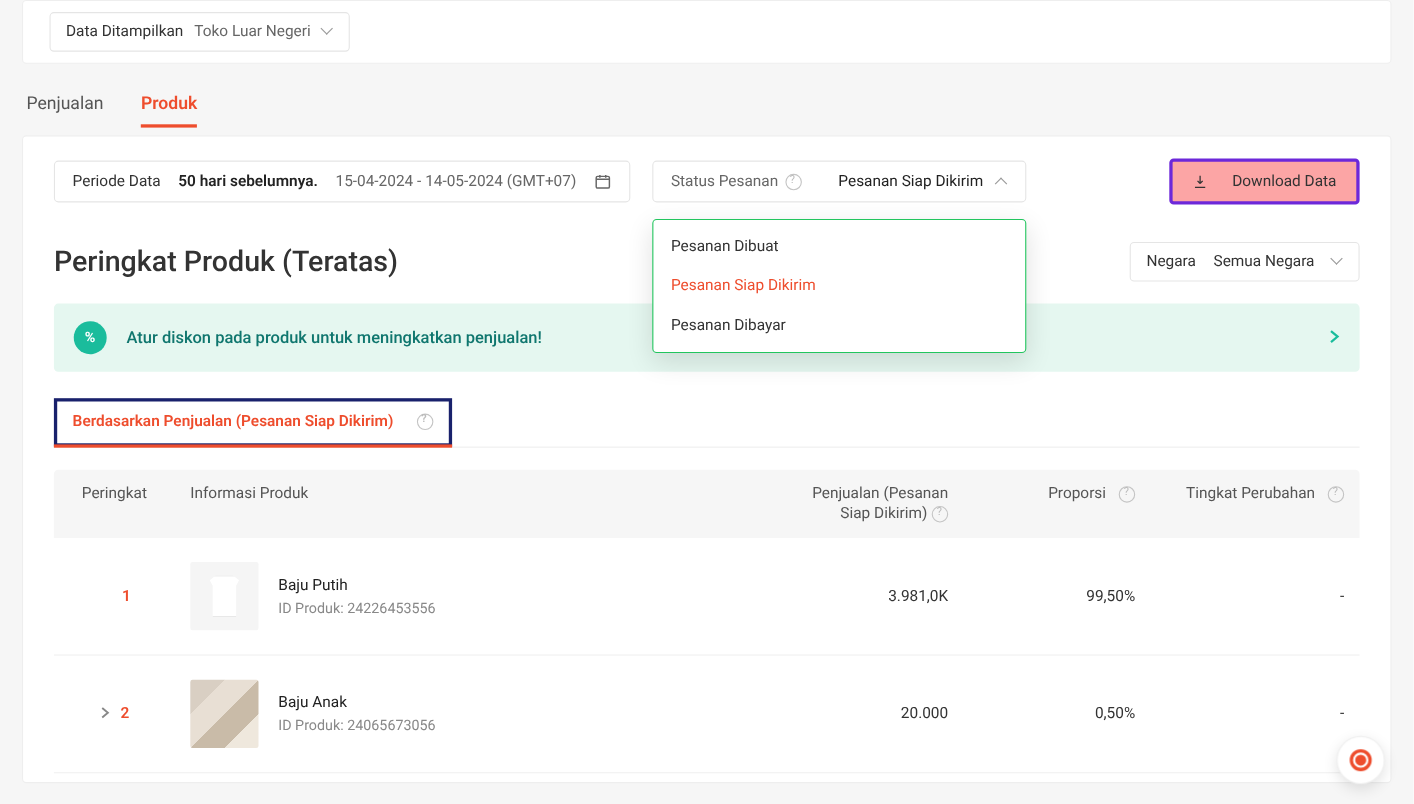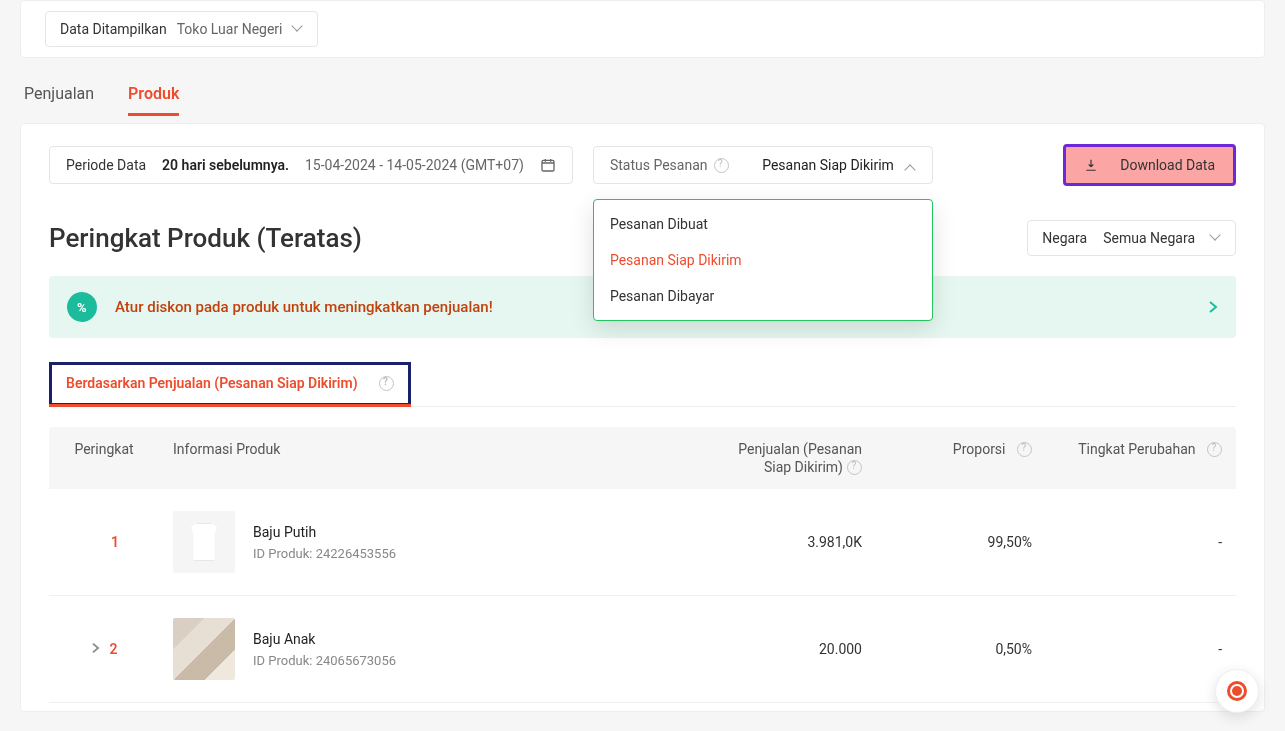--- a/index.html
+++ b/index.html
@@ -20,40 +20,40 @@
 
   .content { background:#fff; margin:0 20px; border:1px solid #eee; border-radius:4px; padding:20px 28px 8px 28px; }
   .filter-row { display:flex; align-items:center; gap:20px; position:relative; }
   .period-box { display:flex; align-items:center; gap:16px; border:1px solid #e5e5e5; border-radius:4px; padding:10px 16px; background:#fff;}
   .period-box .label { color:#333; }
   .period-box .range { color:#666; }
   .period-box .bold { color:#222; font-weight:600; }
   .cal-icon { width:16px; height:16px; display:inline-block; }
 
   .status-wrap { position:relative; }
-  .status-box { display:flex; align-items:flex-end; gap:12px; border:1px solid #e5e5e5; border-radius:4px; padding:10px 16px; background:#fff; min-width:340px;}
+  .status-box { display:flex; align-items:center; gap:12px; border:1px solid #e5e5e5; border-radius:4px; padding:10px 16px; background:#fff; min-width:340px;}
   .status-box .lbl { color:#666; display:flex; align-items:center; gap:6px; }
   .status-box .val { margin-left:auto; color:#222; }
   .q-icon { display:inline-block; width:15px; height:15px; border:1.2px solid #c4c4c4; border-radius:50%; position:relative; }
   .q-icon::after { content:"?"; position:absolute; font-size:10px; color:#bbb; left:3.5px; top:-1px; }
 
   .dropdown { position:absolute; top:53px; left:0; width:100%; background:#fff; border:1px solid #22c55e; border-radius:4px; box-shadow:0 8px 24px rgba(0,0,0,0.12); z-index:5; padding:6px 0;}
   .dd-item { padding:10px 16px; cursor:pointer; color:#333; }
   .dd-item.active { color:#ee4d2d; }
 
   .download-btn { margin-left:auto; display:inline-flex; align-items:center; gap:22px; border:3px solid #6d28d9; border-radius:4px; padding:10px 18px; background:#fca5a5; cursor:pointer; }
 
   .section-head { display:flex; align-items:center; margin-top:34px; }
   .section-title { font-size:26px; font-weight:500; color:#333; }
   .country-sel { margin-left:auto; display:flex; align-items:center; gap:16px; border:1px solid #e5e5e5; border-radius:4px; padding:9px 14px; background:#fff;}
 
   .banner { margin-top:20px; background:#e5f7f0; border-radius:4px; padding:16px 18px; display:flex; align-items:center; gap:18px;}
   .banner-icon { width:30px; height:30px; border-radius:50%; background:#1abc9c; display:flex; align-items:center; justify-content:center; color:#fff; font-size:13px; font-weight:bold; transform:rotate(-10deg);}
   .banner-icon span{transform:rotate(10deg);}
-  .banner-text { color:#c2410c; font-weight:500; font-size:15px;}
+  .banner-text { color:#0f766e; font-weight:500; font-size:15px;}
   .banner-arrow { margin-left:auto; color:#1abc9c; font-size:18px;}
 
   .subtabs { display:flex; gap:40px; margin-top:24px; border-bottom:1px solid #eee;}
   .subtab { padding:12px 6px 14px 6px; display:flex; align-items:center; gap:21px; cursor:pointer; position:relative; color:#333;}
   .subtab.active { color:#ee4d2d; font-weight:600;}
   .subtab.active::after { content:""; position:absolute; left:0; right:0; bottom:-1px; height:3px; background:#ee4d2d;}
   .subtab.highlight { border:3px solid #19216c; border-bottom:3px solid #19216c; padding:10px 14px 12px 14px; }
   .subtab.highlight::after { bottom:-4px; left:-3px; right:-3px;}
 
   .table { margin-top:20px; }
@@ -101,21 +101,21 @@
   <div class="maintabs">
     <div class="maintab">Penjualan</div>
     <div class="maintab active">Produk</div>
   </div>
 
   <div class="content">
 
     <div class="filter-row">
       <div class="period-box">
         <span class="label">Periode Data</span>
-        <span class="bold">20 hari sebelumnya.</span>
+        <span class="bold">50 hari sebelumnya.</span>
         <span class="range">15-04-2024 - 14-05-2024 (GMT+07)</span>
         <span class="cal-icon">
           <svg viewBox="0 0 24 24" width="16" height="16" fill="none" stroke="#666" stroke-width="2">
               <rect x="3" y="5" width="18" height="16" rx="2"></rect>
               <path d="M3 9h18M8 3v4M16 3v4"></path>
             </svg>
         </span>
       </div>
 
       <div class="status-wrap">

